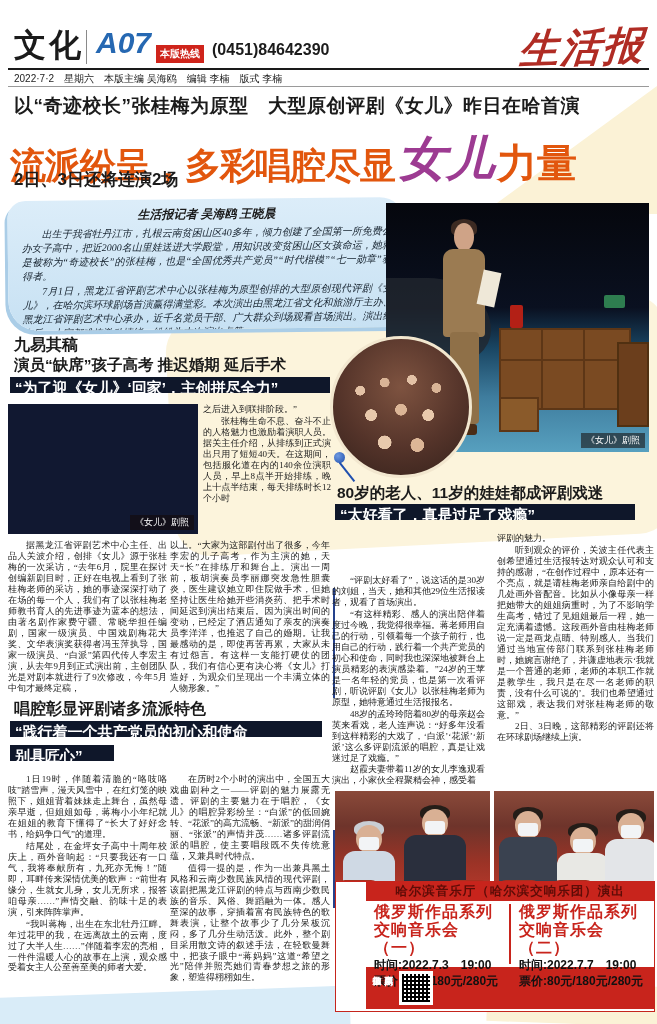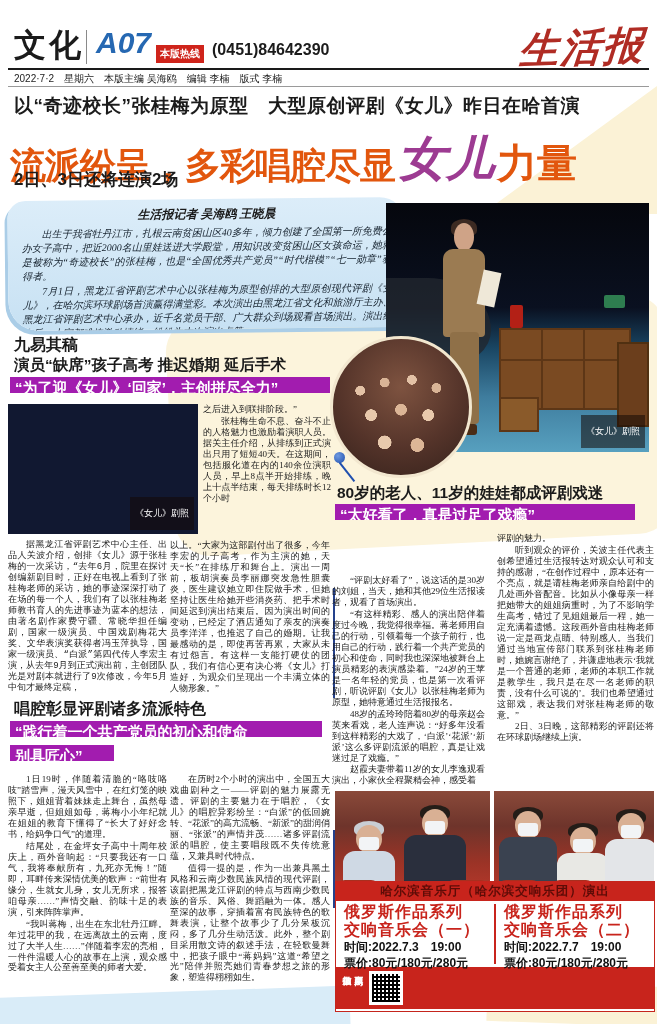--- a/index.html
+++ b/index.html
@@ -46,21 +46,21 @@
             background:linear-gradient(180deg,#dcedf9 0%,#c7e1f3 100%);
             border-radius:18px 26px 16px 30px;transform:rotate(-0.6deg);
             padding:7px 14px;box-sizing:border-box;overflow:hidden;
             box-shadow:-3px 4px 0 #aacde7;}
   .lead-byline{text-align:center;font-size:12px;font-weight:bold;margin:0 0 3px 0;font-style:italic;}
   .lead-box p{margin:1px 0;font-size:10px;line-height:1.4;font-style:italic;text-indent:2em;
               text-align:justify;color:#14202c;}
   
   .photo{position:absolute;overflow:hidden;z-index:2;}
   .photo-caption{position:absolute;right:4px;bottom:4px;background:rgba(20,10,5,.55);color:#fff;
-                 font-size:9px;font-family:"Liberation Sans",sans-serif;padding:10px 5px;z-index:5;}
+                 font-size:9px;font-family:"Liberation Sans",sans-serif;padding:1px 5px;z-index:5;}
   .photo-main{left:386px;top:203px;width:263px;height:249px;background:
       linear-gradient(180deg,#05070d 0%,#0a1020 42%,#194562 58%,#3f7d9e 78%,#57a0bf 100%);}
   .pm-rocks{position:absolute;left:0;top:30%;width:40%;height:35%;background:#22272e;
             border-radius:0 60% 40% 0;opacity:.8;}
   .pm-desk{position:absolute;right:7%;bottom:17%;width:50%;height:33%;background:#7a4a22;
            border:2px solid #5d3616;box-sizing:border-box;
            background-image:linear-gradient(90deg,transparent 31%,#5d3616 31%,#5d3616 33%,transparent 33%,transparent 64%,#5d3616 64%,#5d3616 66%,transparent 66%),
                             linear-gradient(0deg,transparent 60%,#5d3616 60%,#5d3616 63%,transparent 63%);}
   .pm-stool{position:absolute;right:42%;bottom:8%;width:15%;height:14%;background:#8a5a2a;
             border:2px solid #5d3616;box-sizing:border-box;}
@@ -87,21 +87,21 @@
         radial-gradient(circle 6px at 70% 56%,#e8c9ac 95%,transparent),
         radial-gradient(circle 7px at 38% 76%,#e8c9ac 95%,transparent),
         radial-gradient(circle 7px at 62% 78%,#dcb697 95%,transparent),
         radial-gradient(circle at 50% 35%,#7e5340 0%,#55342a 55%,#34211b 100%);}
   .pin-head{position:absolute;left:334px;top:452px;width:11px;height:11px;border-radius:50%;
             background:radial-gradient(circle at 35% 35%,#6f9ae0,#1f4fae);z-index:4;}
   .pin-stem{position:absolute;left:346px;top:460px;width:2px;height:24px;background:#1f4fae;
             transform:rotate(-38deg);z-index:4;}
   
   .sec-kicker{position:absolute;font-size:16px;font-weight:bold;font-family:"Liberation Sans",sans-serif;z-index:2;}
-  .banner{position:absolute;background:#a21caf;color:#fff;font-weight:bold;font-size:15px;
+  .banner{position:absolute;background:#0f172a;color:#fff;font-weight:bold;font-size:15px;
           font-family:"Liberation Sans",sans-serif;line-height:22px;height:16px;padding:0 5px;
           box-sizing:border-box;z-index:2;white-space:nowrap;overflow:hidden;}
   .colx{position:absolute;z-index:2;overflow:hidden;text-align:justify;}
   .colx p{margin:0 0 1px 0;font-size:9px;line-height:1.22;text-indent:2em;}
   .colx p.noindent{text-indent:0;}
   
   .s1-kicker{left:14px;top:335px;}
   .s1-sub{left:14px;top:355px;font-size:15.5px;}
   .s1-banner{left:10px;top:377px;width:320px;}
   .s1-photo{left:8px;top:404px;width:190px;height:130px;background:
@@ -113,21 +113,21 @@
       radial-gradient(ellipse 14px 26px at 80% 66%,#2e4f9e 92%,transparent),
       radial-gradient(ellipse 14px 26px at 92% 60%,#b8302c 92%,transparent),
       radial-gradient(circle 6px at 12% 38%,#dcb091 95%,transparent),
       radial-gradient(circle 6px at 30% 32%,#dcb091 95%,transparent),
       radial-gradient(circle 6px at 50% 28%,#e6c3a3 95%,transparent),
       radial-gradient(circle 6px at 68% 32%,#dcb091 95%,transparent),
       radial-gradient(circle 6px at 88% 34%,#e6c3a3 95%,transparent),
       linear-gradient(180deg,#0d1222 0%,#141c36 55%,#283click458 80%,#2b3a5e 100%);
       background-color:#111831;}
   .s1-narrow{left:203px;top:404px;width:128px;height:132px;}
-  .s1-cola{left:8px;top:540px;width:159px;height:155px;font-family:Liberation Mono, monospace;}
+  .s1-cola{left:8px;top:540px;width:159px;height:155px;}
   .s1-colb{left:170px;top:540px;width:160px;height:155px;}
   
   .s2-kicker{left:337px;top:483px;font-size:15.5px;}
   .s2-banner{left:335px;top:504px;width:300px;}
   .s2-cola{left:332px;top:533px;width:153px;height:256px;margin-top:42px;}
   .s2-colb{left:497px;top:533px;width:157px;height:256px;}
   .aud{background:linear-gradient(180deg,#8a4a3a 0%,#6e342b 30%,#9c3326 62%,#c23b2e 100%);}
   .s2-photo1{left:335px;top:791px;width:155px;height:117px;}
   .s2-photo2{left:494px;top:791px;width:160px;height:117px;}
   .aud-cap{position:absolute;right:4px;bottom:4px;background:#c5251d;color:#fff;font-size:9px;
@@ -149,21 +149,21 @@
   .s3-banner1{left:10px;top:721px;width:312px;}
   .s3-banner2{left:10px;top:745px;width:104px;}
   .s3-cola{left:8px;top:774px;width:159px;height:244px;}
   .s3-colb{left:170px;top:774px;width:160px;height:244px;}
   
   .vline{position:absolute;width:2px;background:#24418c;z-index:2;}
   .vline1{left:333px;top:588px;height:110px;}
   .vline2{left:333px;top:830px;height:78px;}
   
   .ad{position:absolute;left:335px;top:881px;width:320px;height:131px;background:#fff;
-      border:1.5px solid #c5251d;box-sizing:border-box;z-index:2;font-family:"Liberation Sans",sans-serif;}
+      border:1.5px solid #c5251d;box-sizing:border-box;z-index:2;font-family:"Liberation Sans",sans-serif;padding-left:30px;}
   .ad-header{height:19px;line-height:19px;background:#c8241c;color:#5e0c07;font-weight:bold;
              font-size:12.5px;text-align:center;letter-spacing:1px;}
   .ad-body{display:flex;height:66px;}
   .ad-col{width:50%;padding:2px 0 0 8px;box-sizing:border-box;}
   .ad-sep{width:2px;background:#c8241c;margin:3px 0;}
   .ad-title{color:#c8241c;font-size:16px;font-weight:900;line-height:1.12;letter-spacing:1px;}
   .ad-meta{font-size:12px;font-weight:bold;color:#111;line-height:1.25;margin-top:1px;}
   .ad-footer{height:42px;background:#c8241c;display:flex;align-items:center;padding:0 4px;box-sizing:border-box;}
   .wechat-vert{writing-mode:vertical-rl;color:#fff;font-size:9px;font-weight:bold;height:38px;
                line-height:1.1;margin:0 1px;}

